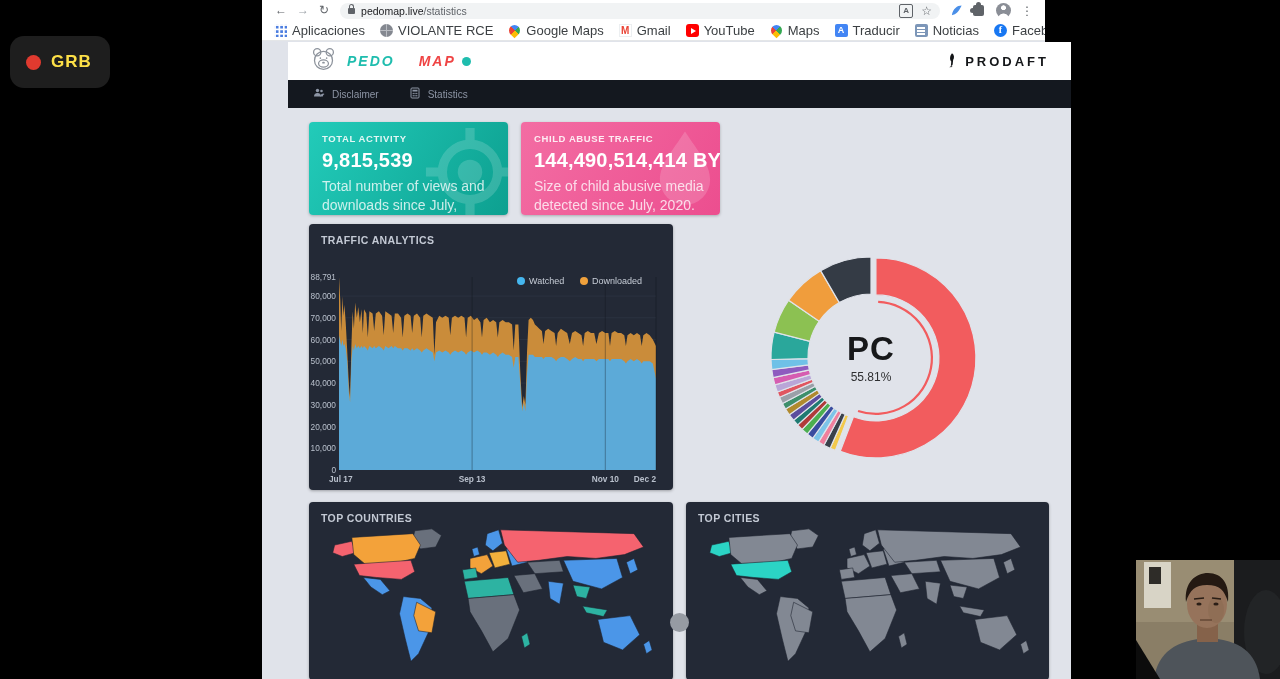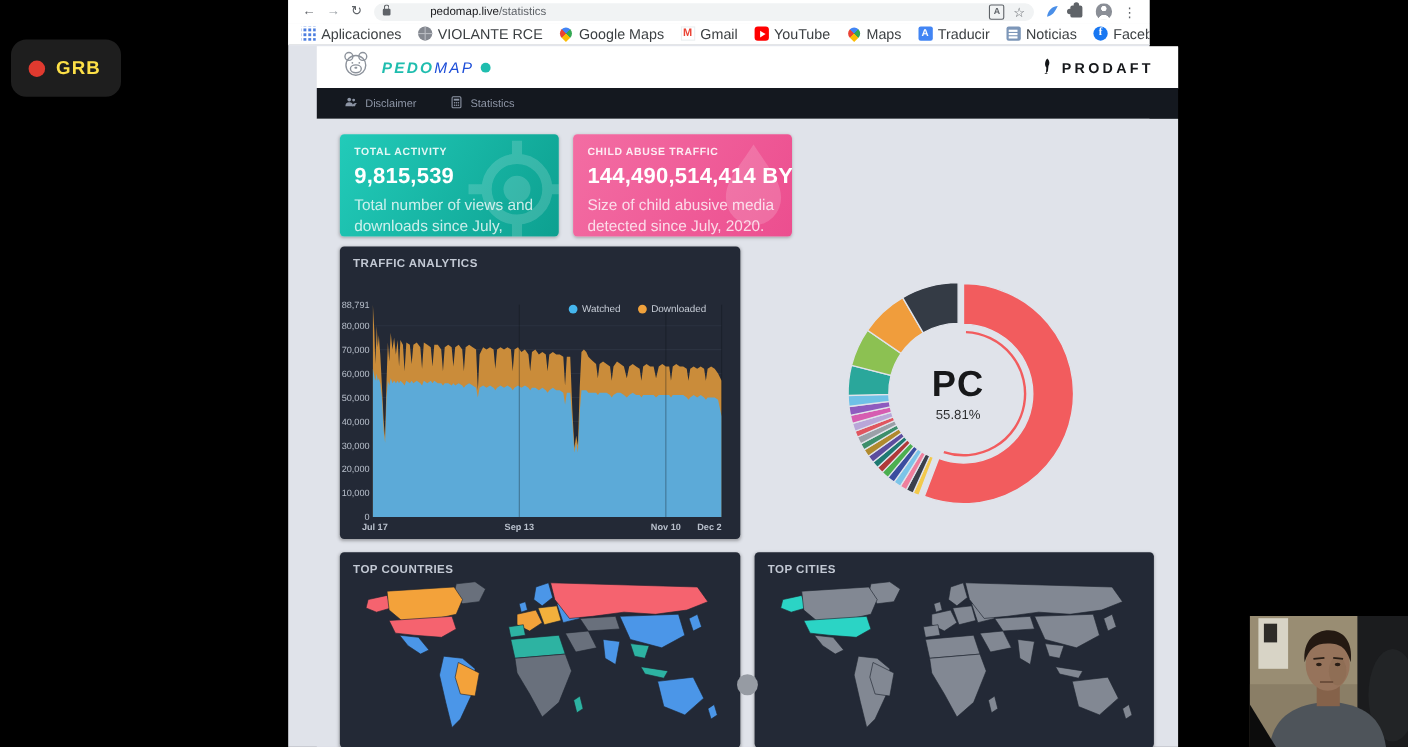--- a/index.html
+++ b/index.html
@@ -14,21 +14,21 @@
 
   
   .browser{position:absolute;left:262px;top:0;width:783px;height:679px;background:#e0e3ea;}
   .toolbar{position:absolute;top:0;left:0;width:100%;height:21px;background:#fff;display:flex;align-items:center;padding:0 8px;box-sizing:border-box;}
   .tb-ico{font-size:12px;color:#5f6368;margin:0 5px;cursor:pointer;line-height:21px;}
   .tb-ico.fwd{color:#9aa0a6;}
   .omnibox{height:16px;border-radius:8px;background:#f1f3f4;flex:1;display:flex;align-items:center;
            padding:0 8px;margin:0 6px;font-size:10.5px;color:#202124;}
   .lock{width:7px;height:6px;background:#5f6368;border-radius:1px;position:relative;margin-right:6px;flex:none;}
   .lock::before{content:"";position:absolute;left:1px;top:-4px;width:3px;height:4px;border:1.4px solid #5f6368;border-bottom:none;border-radius:3px 3px 0 0;}
-  .url{white-space:nowrap;overflow:hidden;margin-left:30px;}
+  .url{white-space:nowrap;overflow:hidden;}
   .url-host{color:#202124;}
   .url-path{color:#5f6368;}
   .omni-right{margin-left:auto;display:flex;align-items:center;gap:8px;}
   .tr-ico{width:12px;height:12px;border:1.2px solid #5f6368;border-radius:2px;position:relative;}
   .tr-ico::after{content:"A";position:absolute;inset:0;text-align:center;font:bold 8px/12px "Liberation Sans",sans-serif;color:#5f6368;}
   .star{font-size:12px;color:#5f6368;line-height:1;}
   .ext{margin:0 4px;display:flex;align-items:center;}
   .puzzle{width:11px;height:11px;background:#5f6368;border-radius:2px;position:relative;margin:0 6px;}
   .puzzle::before{content:"";position:absolute;top:-3px;left:3px;width:5px;height:5px;border-radius:50%;background:#5f6368;}
   .puzzle::after{content:"";position:absolute;left:-3px;top:3px;width:5px;height:5px;border-radius:50%;background:#5f6368;}
@@ -59,21 +59,21 @@
   .fav-facebook{background:#1877f2;border-radius:50%;}
   .fav-facebook::after{content:"f";position:absolute;left:0;top:-1px;width:13px;color:#fff;font:bold 10px/14px "Liberation Serif",serif;text-align:center;}
   .fav-pdf{background:#ef3b5d;border-radius:2px;}
   .fav-pdf::after{content:"PDF";position:absolute;inset:0;color:#fff;font:bold 4.5px/13px "Liberation Sans",sans-serif;text-align:center;letter-spacing:.3px;}
 
   
   .site{position:absolute;top:42px;left:0;width:100%;height:637px;padding-left:26px;}
   .site-header{height:38px;background:#fff;display:flex;align-items:center;padding:0 22px;box-shadow:0 1px 0 #e8e9ec;}
   .brand{display:flex;align-items:center;margin-left:10px;}
   .bp{color:#1fbdae;font-style:italic;font-weight:bold;letter-spacing:2px;font-size:14px;}
-  .bs{color:#1d4ed8;font-style:italic;font-weight:normal;letter-spacing:2px;font-size:14px;}
+  .bs{color:#ef4444;font-style:italic;font-weight:bold;letter-spacing:2px;font-size:14px;margin-left:24px;}
   .bdot{width:9px;height:9px;border-radius:50%;background:#1fbdae;display:inline-block;margin-left:6px;}
   .partner{margin-left:auto;display:flex;align-items:center;gap:7px;font-weight:bold;letter-spacing:3px;font-size:13px;color:#15171a;}
   .site-nav{height:28px;background:#14181f;display:flex;align-items:flex-start;padding-left:10px;}
   .nav-item{display:flex;align-items:center;gap:7px;color:#8d95a5;font-size:10px;padding:0 15px;height:100%;cursor:pointer;}
   .content{position:relative;height:571px;background:#e0e3ea;overflow:hidden;}
 
   
   .cards{position:absolute;left:21px;top:14px;display:flex;gap:13px;}
   .card{width:199px;height:93px;border-radius:4px;position:relative;overflow:hidden;
         padding:11px 13px;box-sizing:border-box;box-shadow:0 1px 3px rgba(0,0,0,.25);}

